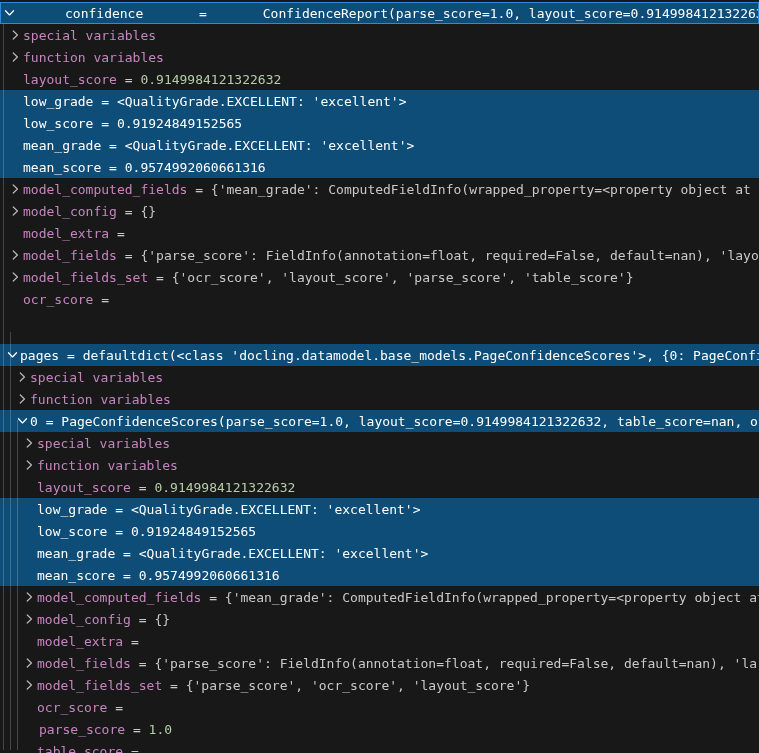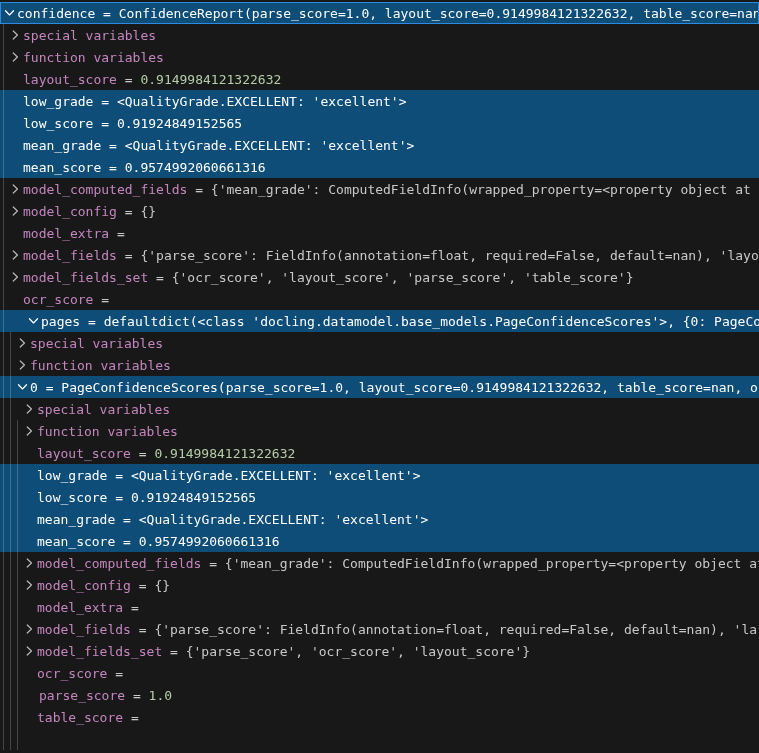--- a/index.html
+++ b/index.html
@@ -38,21 +38,21 @@
   .row.hl .name,.row.hl .eq,.row.hl .value{color:var(--hltext);}
   .indent-guide{
     position:absolute;width:1px;background:var(--guide);z-index:2;
     pointer-events:none;
   }
 </style>
 </head>
 <body>
 
 <div id="variables-panel">
-    <div class="row hl focus" style="padding-left: 1px;">
+    <div class="row hl focus" style="padding-left: 1px; gap: 48px;">
     <span class="twistie expanded"><svg width="16" height="16" viewBox="0 0 16 16">
           <path d="M5.6 3.7 L10.1 8 L5.6 12.3" fill="none" stroke="currentColor" stroke-width="1.3" stroke-linecap="round" stroke-linejoin="round"></path>
         </svg></span>
     <span class="name">confidence</span>
     <span class="eq"> = </span>
     <span class="value obj">ConfidenceReport(parse_score=1.0, layout_score=0.9149984121322632, table_score=nan, ocr_sc</span>
   </div>
     <div class="row" style="padding-left: 8px;">
     <span class="twistie"><svg width="16" height="16" viewBox="0 0 16 16">
           <path d="M5.6 3.7 L10.1 8 L5.6 12.3" fill="none" stroke="currentColor" stroke-width="1.3" stroke-linecap="round" stroke-linejoin="round"></path>
@@ -150,21 +150,21 @@
     <span class="value obj">{'ocr_score', 'layout_score', 'parse_score', 'table_score'}</span>
   </div>
     <div class="row" style="padding-left: 8px;">
     <span class="twistie leaf"><svg width="16" height="16" viewBox="0 0 16 16">
           <path d="M5.6 3.7 L10.1 8 L5.6 12.3" fill="none" stroke="currentColor" stroke-width="1.3" stroke-linecap="round" stroke-linejoin="round"></path>
         </svg></span>
     <span class="name">ocr_score</span>
     <span class="eq"> = </span>
     <span class="value dim">nan</span>
   </div>
-    <div class="row hl" style="padding-left: 26px;">
+    <div class="row hl" style="padding-left: 5px; margin-top: 34px;">
     <span class="twistie expanded"><svg width="16" height="16" viewBox="0 0 16 16">
           <path d="M5.6 3.7 L10.1 8 L5.6 12.3" fill="none" stroke="currentColor" stroke-width="1.3" stroke-linecap="round" stroke-linejoin="round"></path>
         </svg></span>
     <span class="name">pages</span>
     <span class="eq"> = </span>
     <span class="value obj">defaultdict(&lt;class 'docling.datamodel.base_models.PageConfidenceScores'&gt;, {0: PageConfid</span>
   </div>
     <div class="row" style="padding-left: 15px;">
     <span class="twistie"><svg width="16" height="16" viewBox="0 0 16 16">
           <path d="M5.6 3.7 L10.1 8 L5.6 12.3" fill="none" stroke="currentColor" stroke-width="1.3" stroke-linecap="round" stroke-linejoin="round"></path>

